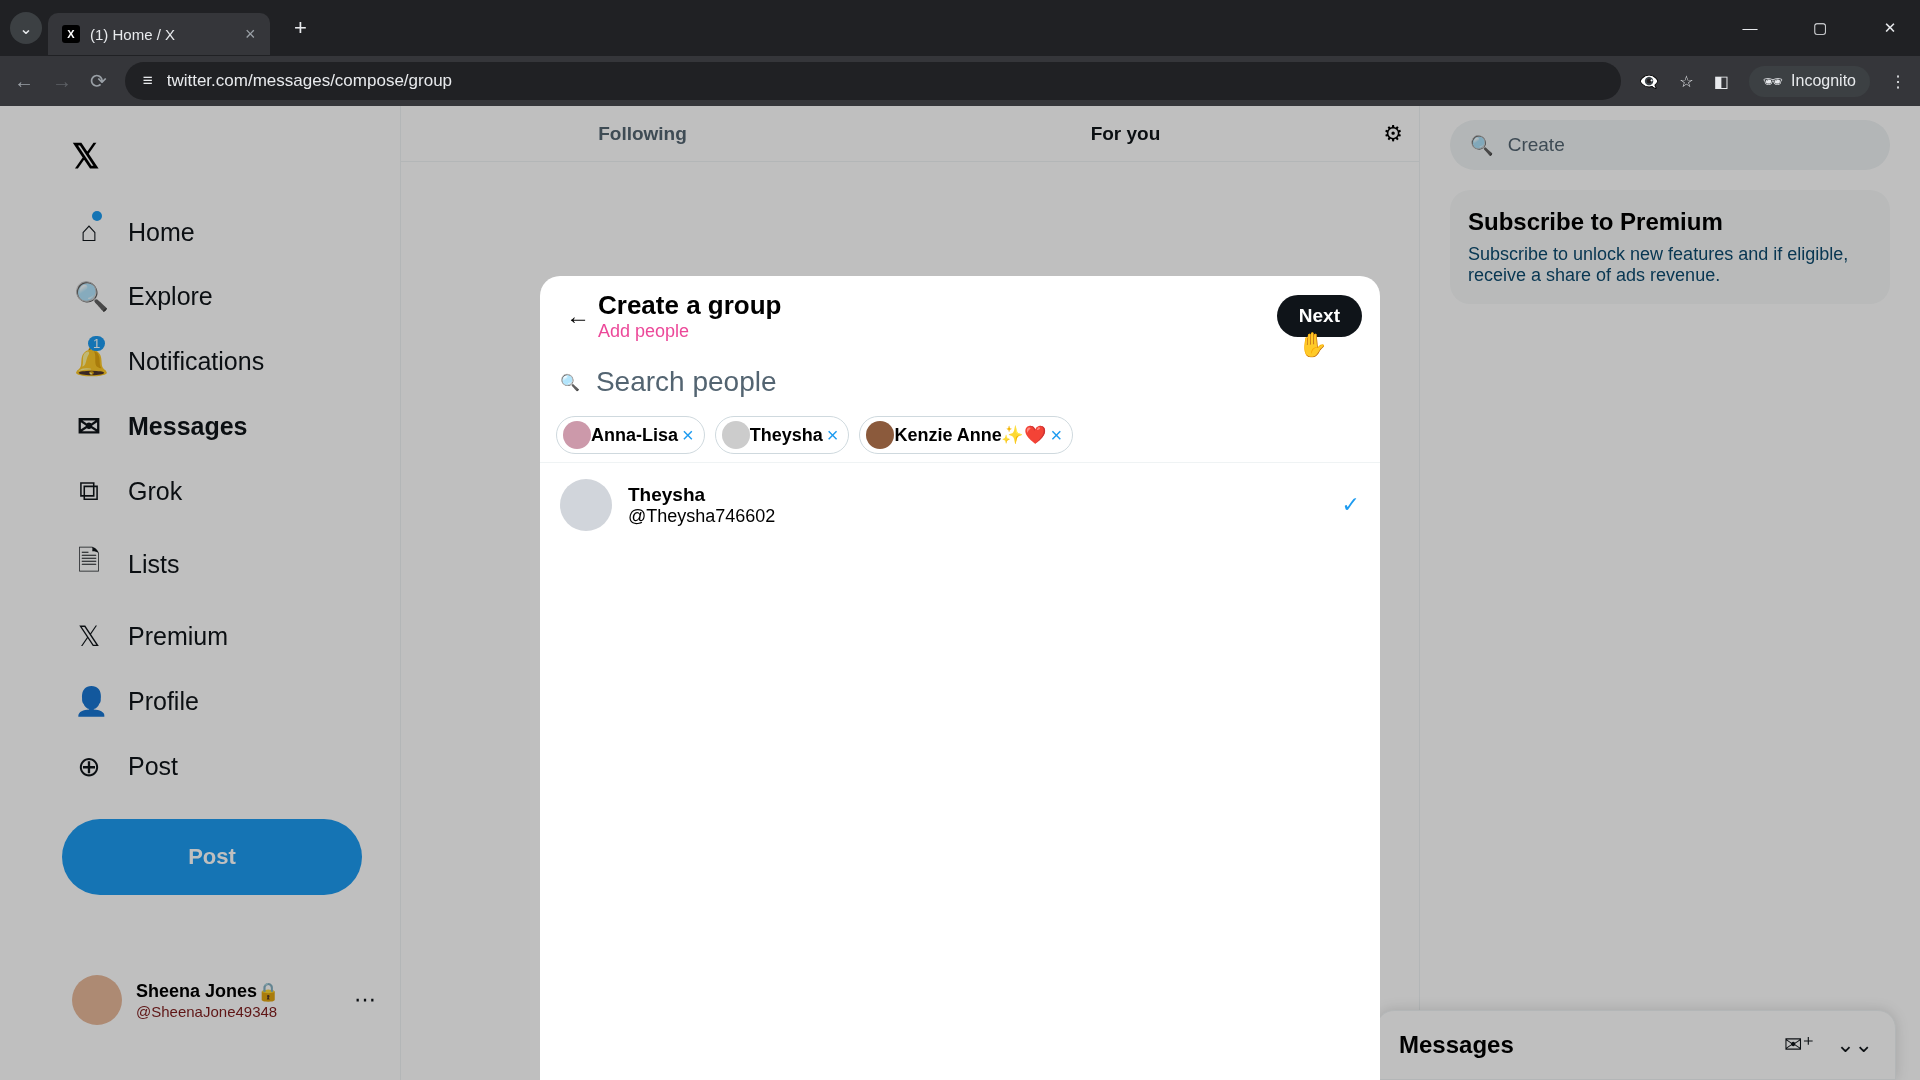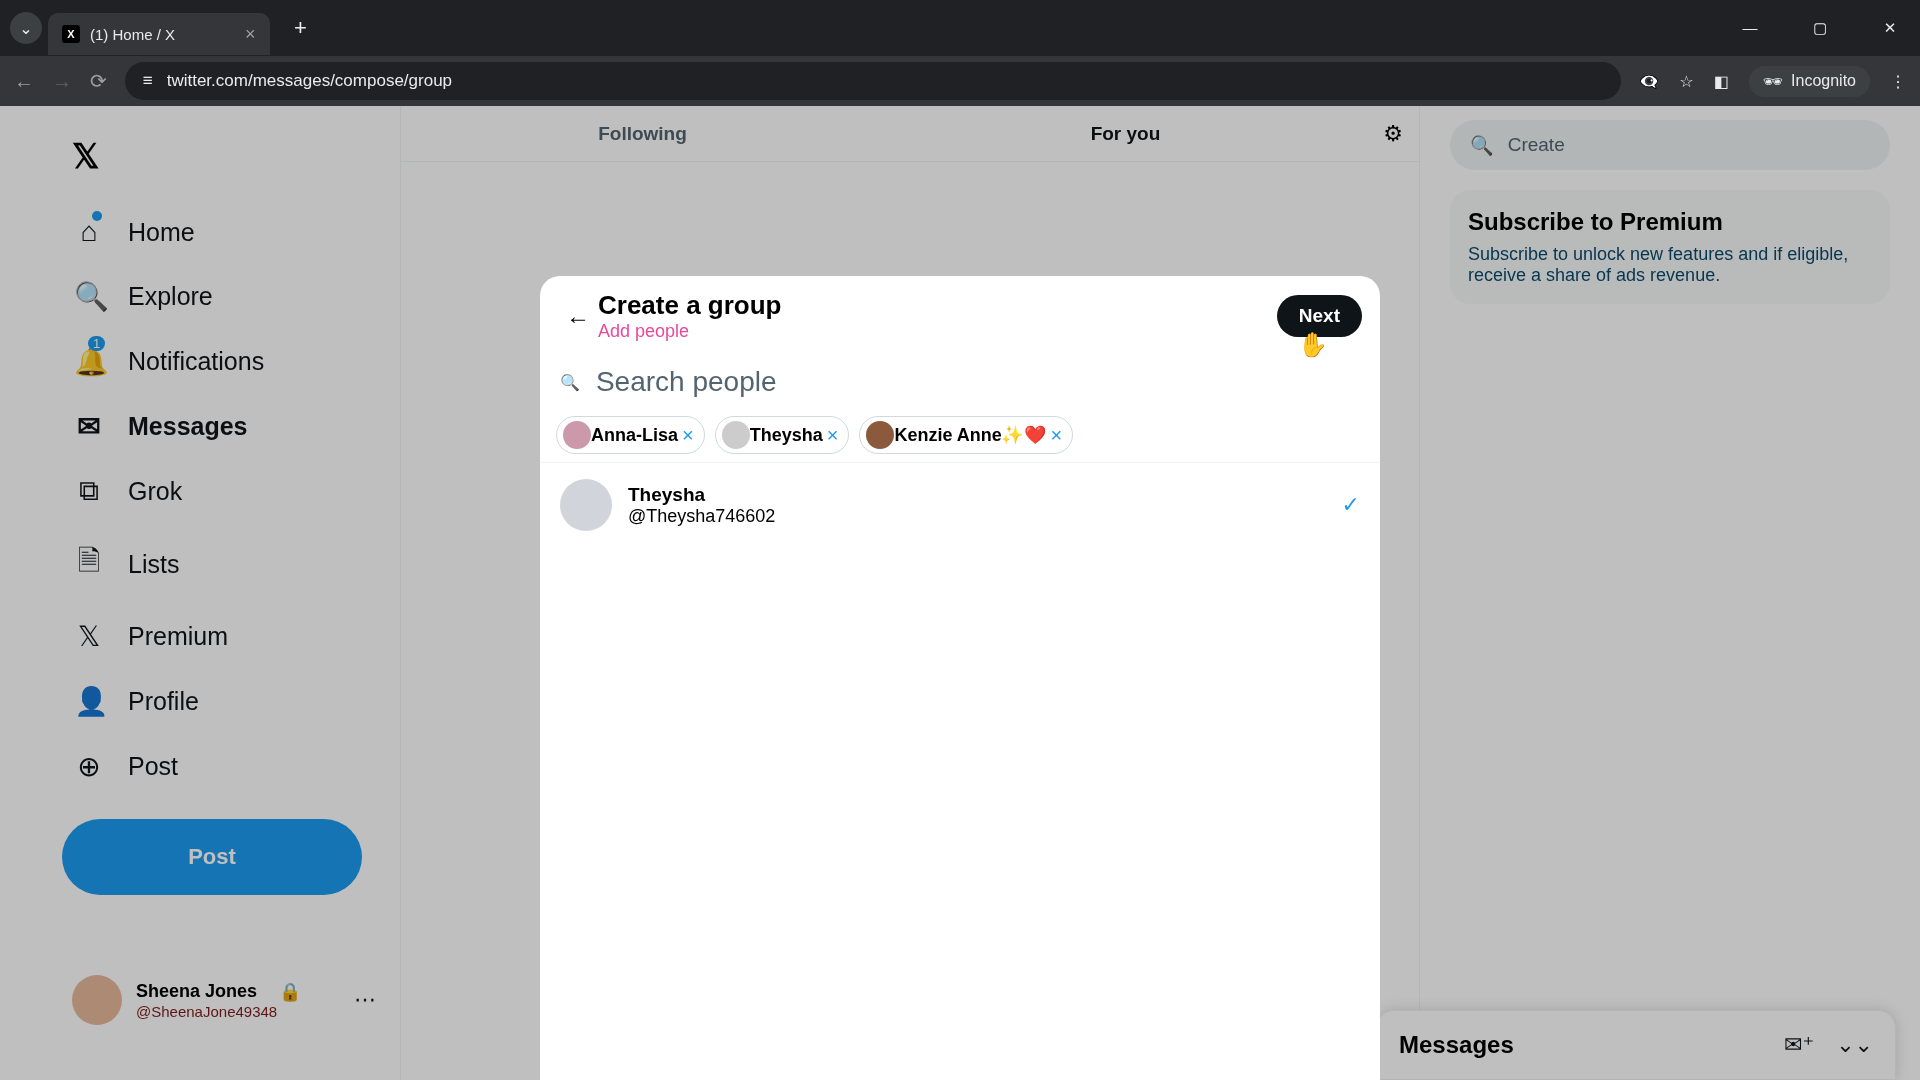--- a/index.html
+++ b/index.html
@@ -31,21 +31,21 @@
 .leftnav { width:400px; padding:20px 14px 20px 62px; }
 .x-logo { font-size:34px; font-weight:bold; margin:10px 0 24px 10px; }
 .nav-item { display:flex; align-items:center; gap:24px; padding:16px 12px; font-size:25px; color:#0f1419; border-radius:9999px; cursor:pointer; }
 .nav-item.active { font-weight:700; }
 .nav-item .nicon { width:30px; text-align:center; font-size:28px; }
 .badge-dot { width:10px; height:10px; background:#1d9bf0; border-radius:50%; position:absolute; margin-left:18px; margin-top:-32px; }
 .pill-badge { background:#1d9bf0; color:#fff; font-size:13px; border-radius:10px; padding:0 5px; position:absolute; margin-left:14px; margin-top:-36px; }
 .post-btn { width:300px; height:76px; background:#1d9bf0; color:#fff; border:none; border-radius:9999px; font-size:22px; font-weight:700; margin-top:20px; }
 .account { display:flex; align-items:center; gap:14px; margin-top:70px; padding:10px; }
 .account .av { width:50px; height:50px; border-radius:50%; background:#e7b89a; }
-.account .uname { font-size:18px; font-weight:700; display:flex; align-items:center; gap:22px; }
+.account .uname { font-size:18px; font-weight:700; display:flex; align-items:center; gap:0; }
 .account .handle { color:#7f1d1d; font-size:15px; }
 .account .more { margin-left:auto; font-size:22px; color:#0f1419; }
 
 
 .center { flex:1; border-left:1px solid #eff3f4; border-right:1px solid #eff3f4; padding-top:0; }
 .tabsrow { display:flex; align-items:center; height:56px; border-bottom:1px solid #eff3f4; }
 .tabsrow .tabx { flex:1; text-align:center; font-size:19px; color:#536471; font-weight:700; }
 .tabsrow .tabx.active { color:#0f1419; }
 .tabsrow .gear { width:52px; text-align:center; font-size:22px; }
 

